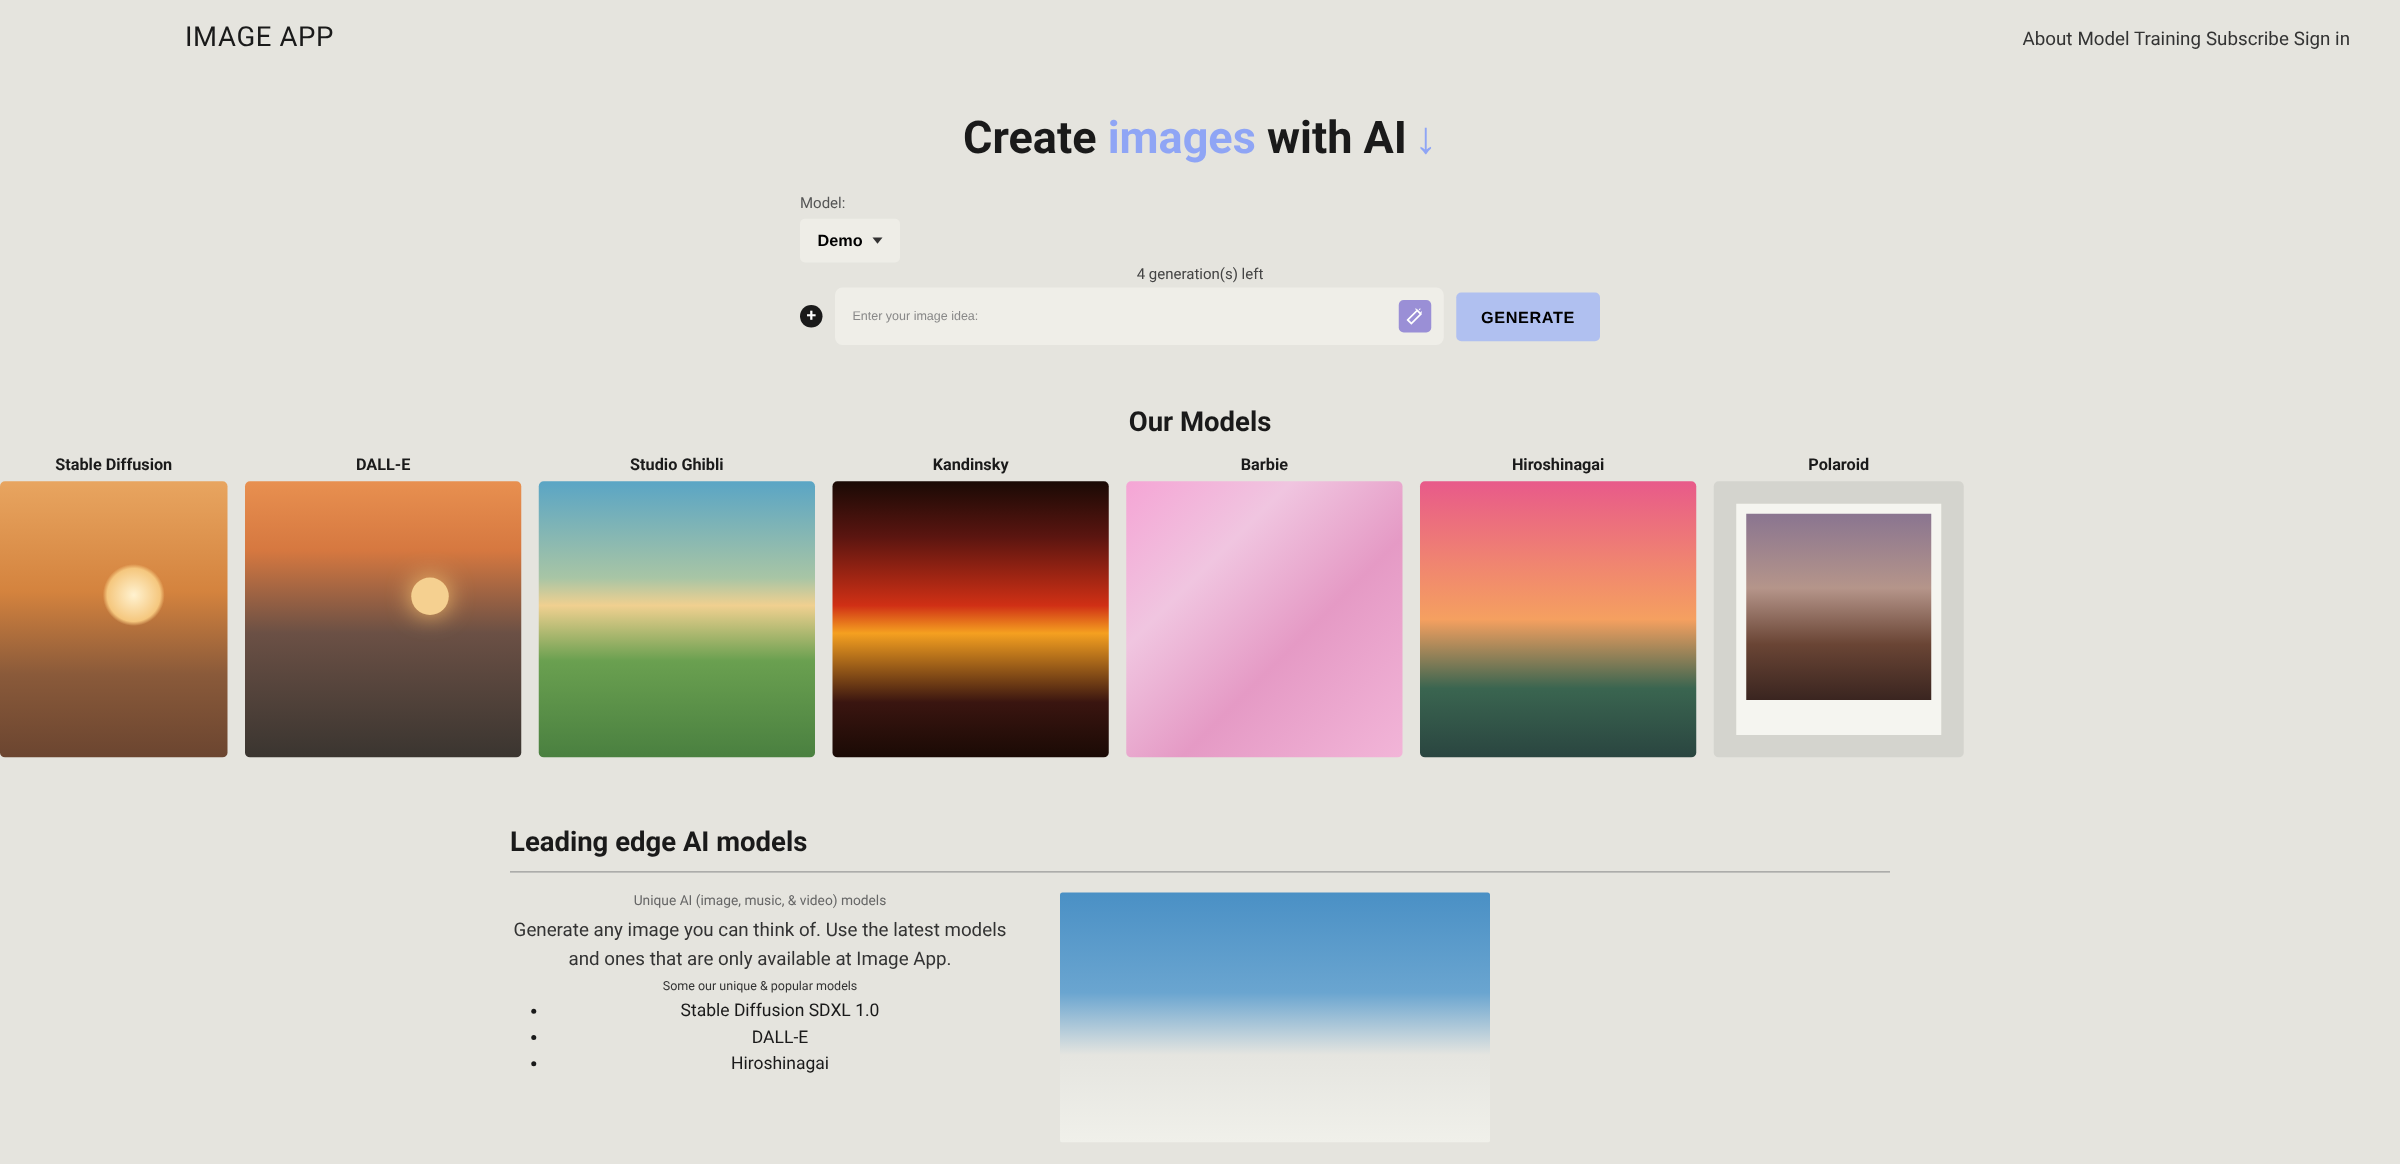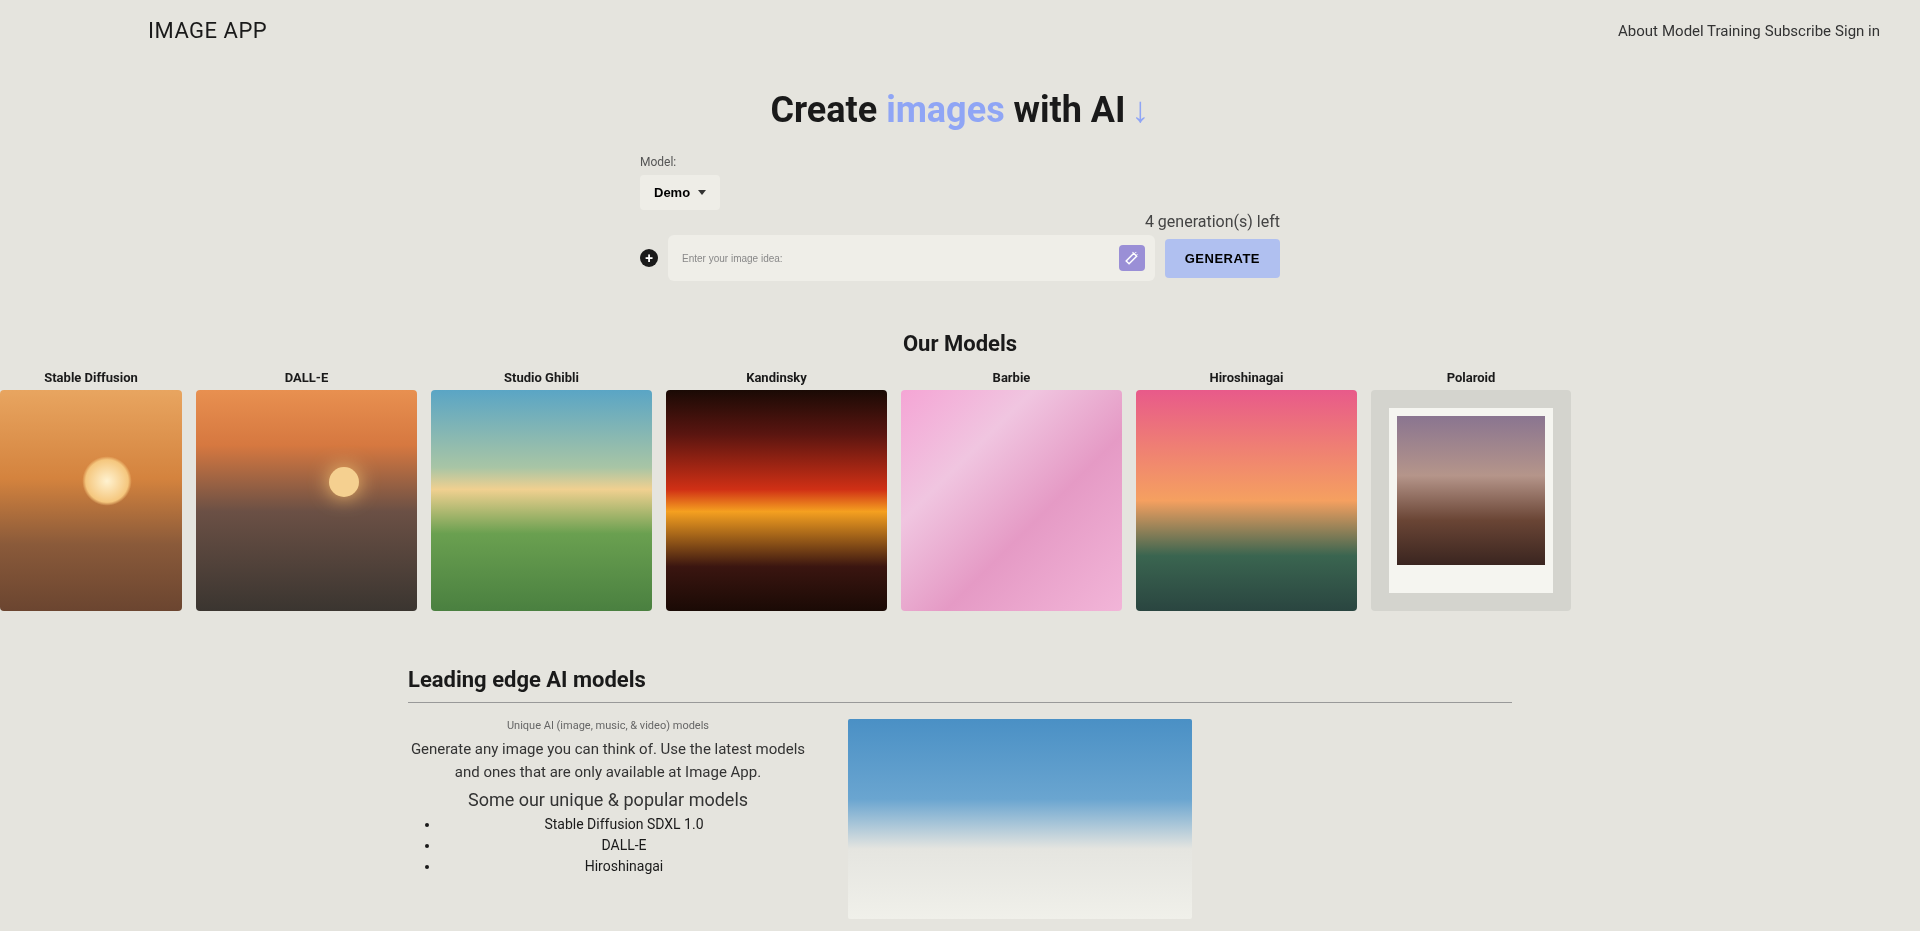--- a/index.html
+++ b/index.html
@@ -66,22 +66,22 @@
   cursor: pointer;
   gap: 8px;
 }
 .caret {
   width: 0; height: 0;
   border-left: 4px solid transparent;
   border-right: 4px solid transparent;
   border-top: 5px solid #333;
 }
 .gen-left {
-  text-align: right;
-  font-size: 16px;
+  text-align: center;
+  font-size: 12px;
   color: #444;
   margin-top: 2px;
 }
 .prompt-row {
   display: flex;
   align-items: center;
   gap: 10px;
   margin-top: 4px;
 }
 .plus-btn {
@@ -195,21 +195,21 @@
   color: #666;
   margin-bottom: 6px;
 }
 .section-desc {
   font-size: 15px;
   line-height: 1.5;
   color: #333;
   margin-bottom: 6px;
 }
 .sublist-title {
-  font-size: 18px;
+  font-size: 10px;
   color: #333;
   margin-bottom: 4px;
 }
 .model-list {
   list-style: disc;
   padding-left: 32px;
   font-size: 14px;
   line-height: 1.5;
 }
 .section-img {

